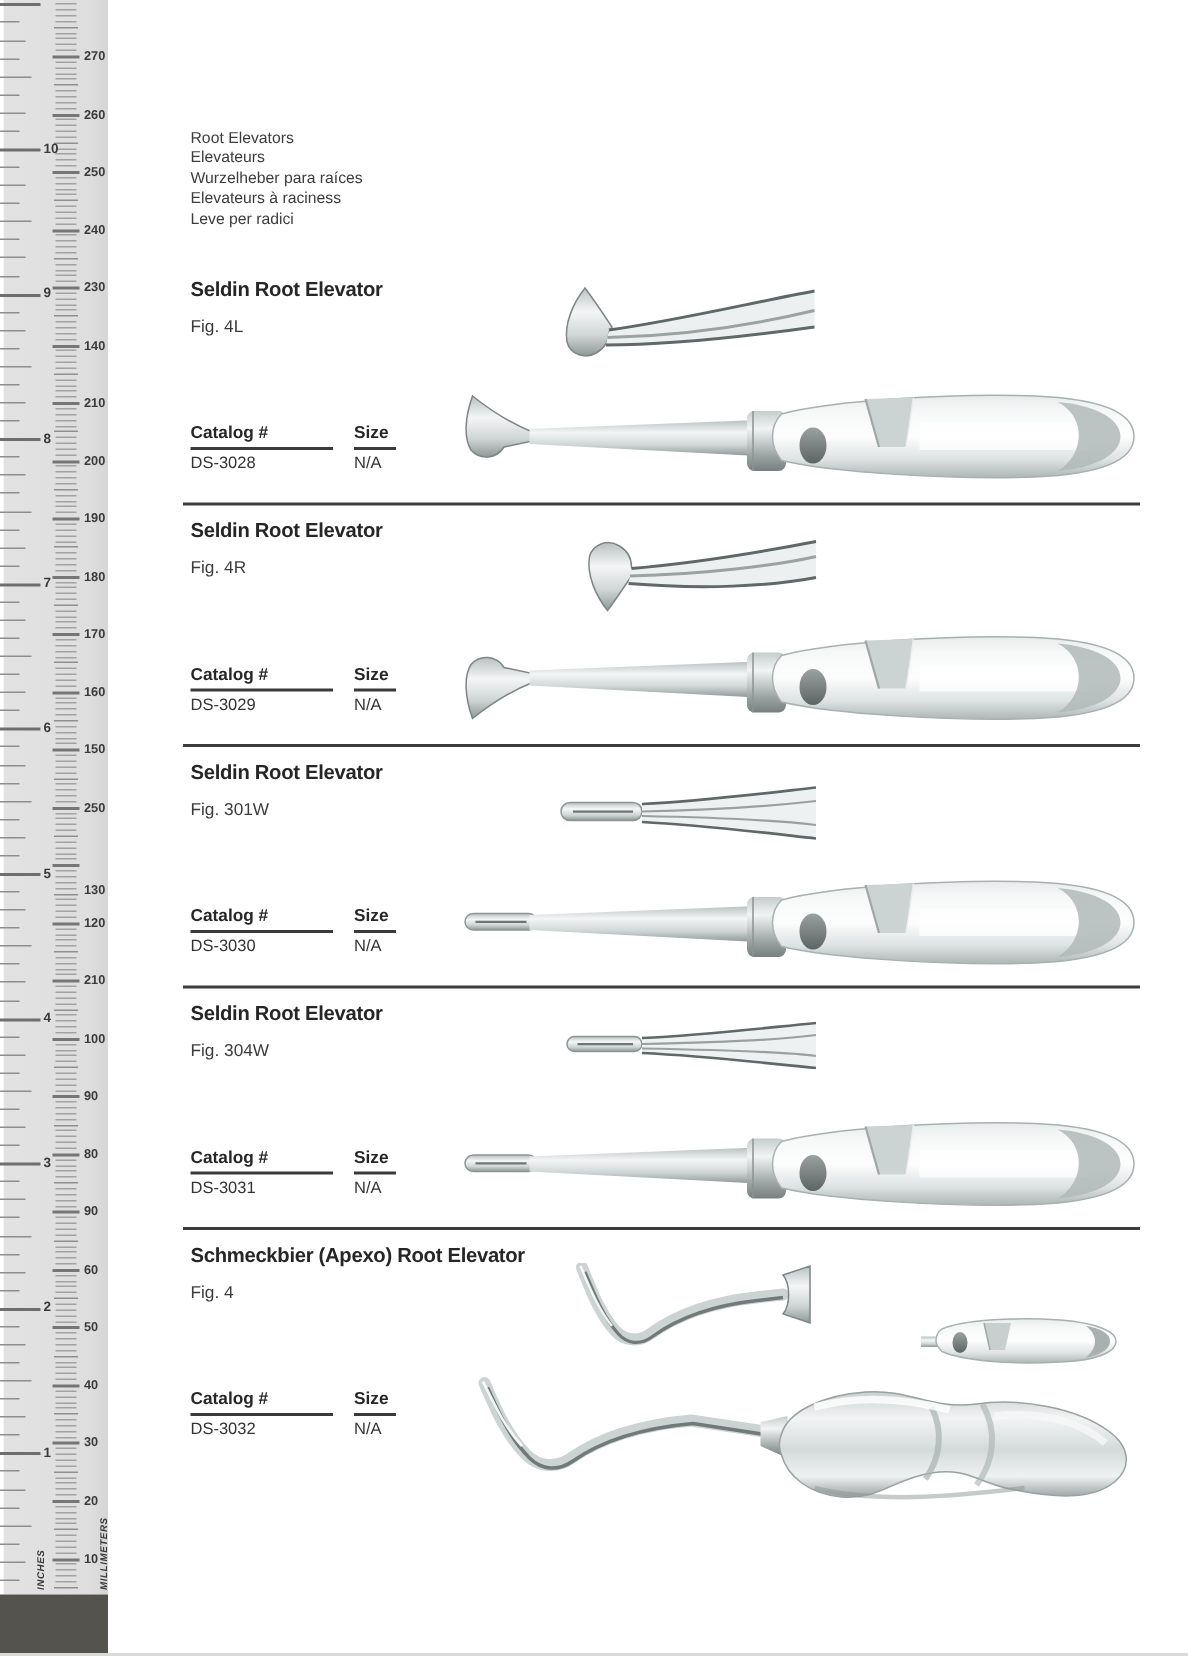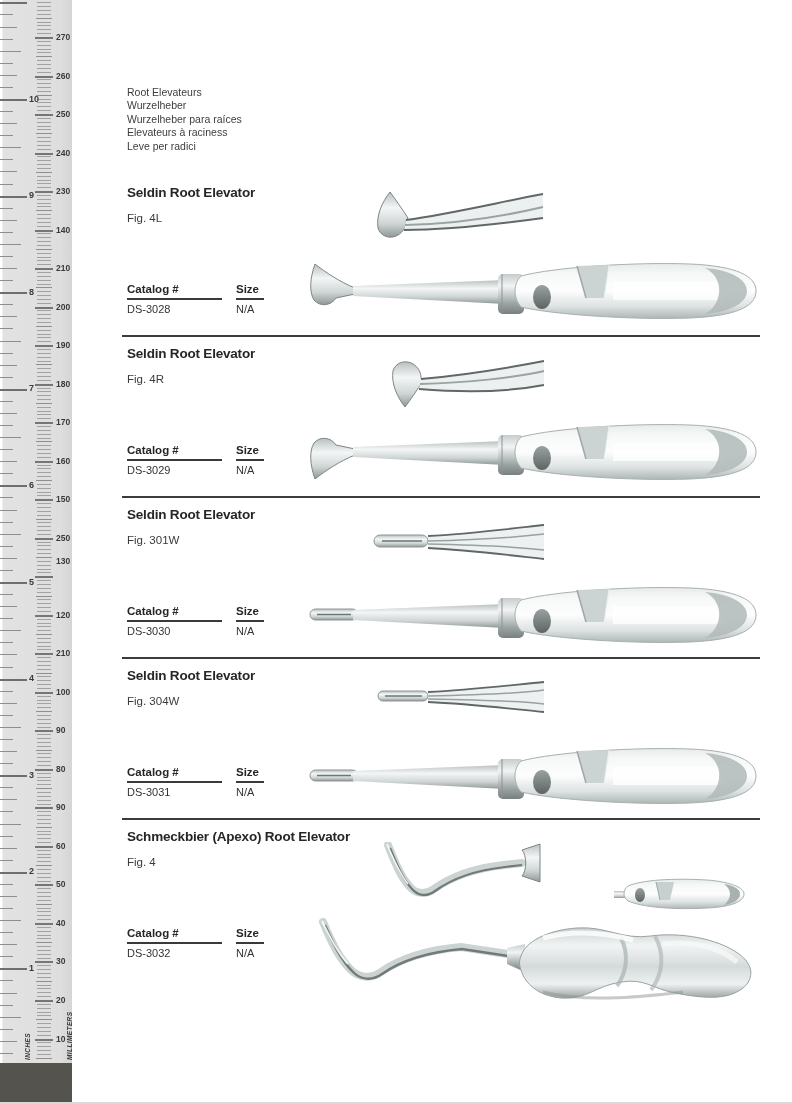--- a/index.html
+++ b/index.html
@@ -408,21 +408,21 @@
         <div class="mlabel" style="top: 186.08px;">230</div>
         <div class="mlabel" style="top: 224.6px;">140</div>
         <div class="mlabel" style="top: 263.12px;">210</div>
         <div class="mlabel" style="top: 301.64px;">200</div>
         <div class="mlabel" style="top: 340.16px;">190</div>
         <div class="mlabel" style="top: 378.68px;">180</div>
         <div class="mlabel" style="top: 417.2px;">170</div>
         <div class="mlabel" style="top: 455.72px;">160</div>
         <div class="mlabel" style="top: 494.24px;">150</div>
         <div class="mlabel" style="top: 532.76px;">250</div>
-        <div class="mlabel" style="top: 556px;">130</div>
+        <div class="mlabel" style="top: 588px;">130</div>
         <div class="mlabel" style="top: 609.8px;">120</div>
         <div class="mlabel" style="top: 648.32px;">210</div>
         <div class="mlabel" style="top: 686.84px;">100</div>
         <div class="mlabel" style="top: 725.36px;">90</div>
         <div class="mlabel" style="top: 763.88px;">80</div>
         <div class="mlabel" style="top: 802.4px;">90</div>
         <div class="mlabel" style="top: 840.92px;">60</div>
         <div class="mlabel" style="top: 879.44px;">50</div>
         <div class="mlabel" style="top: 917.96px;">40</div>
         <div class="mlabel" style="top: 956.48px;">30</div>
@@ -526,22 +526,22 @@
         <div class="ilabel" style="top: 769.7px;">3</div>
         <div class="ilabel" style="top: 866.3px;">2</div>
         <div class="ilabel" style="top: 962.9px;">1</div>
       </div>
     <div class="unit inches">INCHES</div>
     <div class="unit mm">MILLIMETERS</div>
   </div>
   <div class="ruler-footer"></div>
 
   <div class="header">
-    <div>Root Elevateurs</div>
-    <div>Wurzelheber</div>
+    <div>Root Elevators</div>
+    <div>Elevateurs</div>
     <div>Wurzelheber para raíces</div>
     <div>Elevateurs à raciness</div>
     <div>Leve per radici</div>
   </div>
 
   <div class="products">
 
     <section class="product">
       <h2 class="p-title">Seldin Root Elevator</h2>
       <div class="p-fig">Fig. 4L</div>

